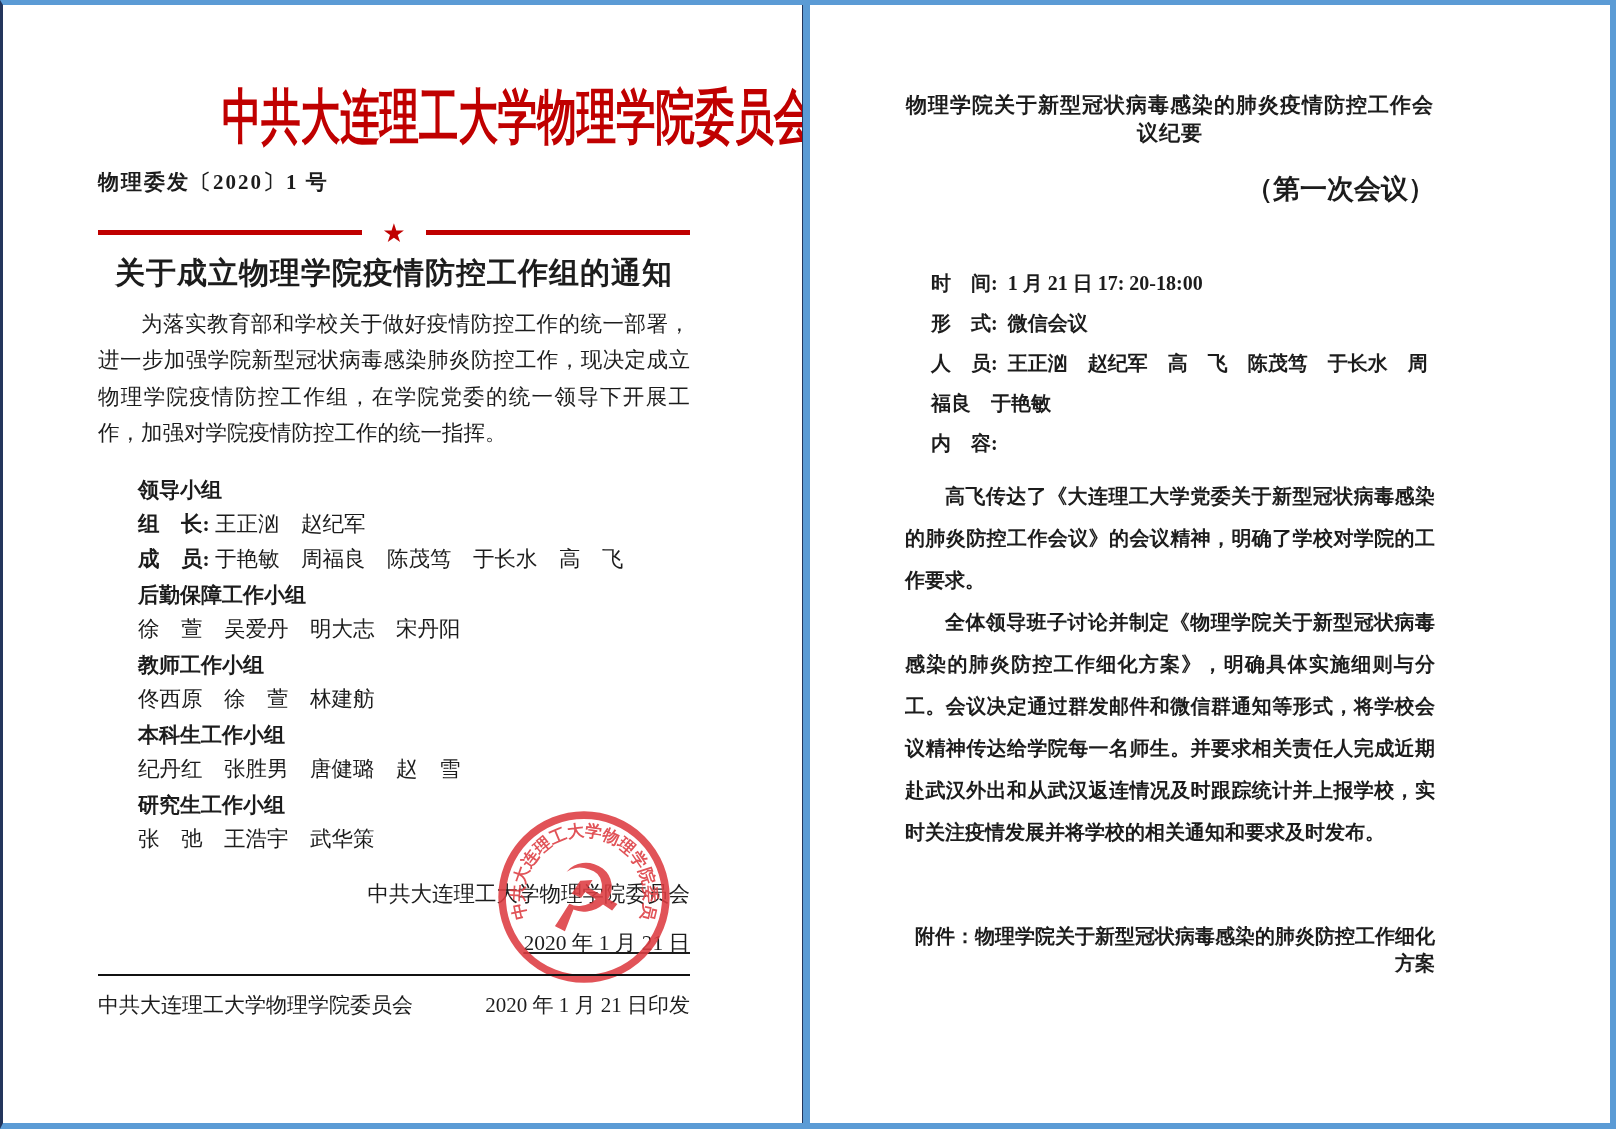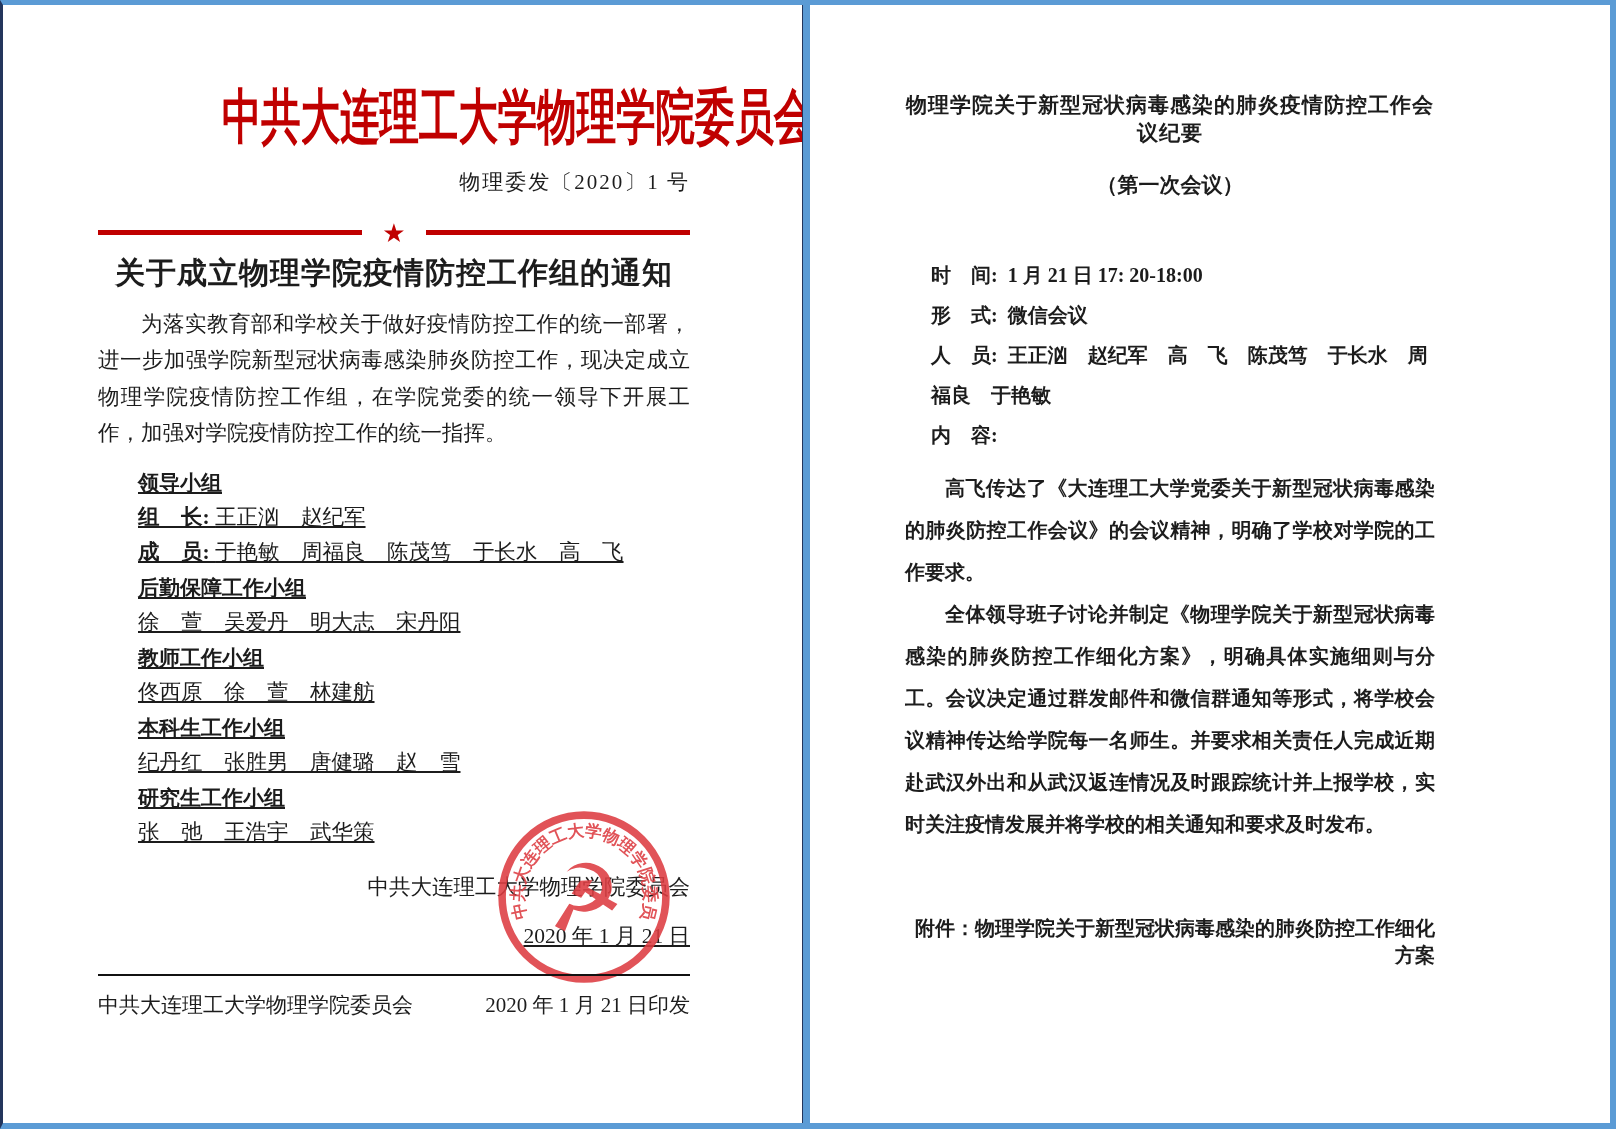--- a/index.html
+++ b/index.html
@@ -25,42 +25,42 @@
   .page-right{left:807px;width:705px;padding:0 80px 0 95px;}
 
   
   .red-header{margin-top:84px;text-align:center;}
   .red-header-inner{
     display:inline-block;white-space:nowrap;
     font-size:54px;font-weight:900;color:#c00000;
     transform:scale(0.73,1.1);transform-origin:50% 50%;
     letter-spacing:0px;line-height:1.05;
   }
-  .doc-num{margin-top:22px;text-align:right;font-size:21px;letter-spacing:2px;}
+  .doc-num{margin-top:22px;text-align:left;font-size:21px;letter-spacing:2px;font-weight:bold;}
   .red-rule{margin-top:24px;display:flex;align-items:center;gap:20px;}
   .red-rule .seg{flex:1;height:5px;background:#c00000;}
   .red-rule .star{color:#c00000;font-size:26px;line-height:1;font-family:"DejaVu Sans",sans-serif;}
   .notice-title{margin-top:7px;text-align:center;font-size:30px;font-weight:900;letter-spacing:1px;}
   .body-par{margin-top:12px;font-size:21.5px;line-height:36.5px;text-align:justify;text-indent:2em;}
-  .groups{margin-top:13px;padding-left:40px;font-size:21.5px;line-height:35px;text-decoration:underline;}
+  .groups{margin-top:20px;padding-left:40px;font-size:21.5px;line-height:35px;}
   .group-heading{font-family:"Liberation Sans","DejaVu Sans",sans-serif;font-weight:700;font-size:21px;}
   .group-row .row-label{font-weight:700;}
   .sign-block{margin-top:22px;text-align:right;font-size:21.5px;}
   .sign-date{margin-top:20px;text-decoration:underline;}
   .page-footer{
     position:absolute;left:95px;right:112px;top:969px;
     border-top:2px solid #111;padding-top:15px;
     display:flex;justify-content:space-between;
     font-size:21px;
   }
   .seal{position:absolute;left:490px;top:801px;width:182px;height:182px;opacity:.88;pointer-events:none;}
 
   
   .m-title{margin-top:86px;text-align:center;font-size:21px;font-weight:700;letter-spacing:1px;}
-  .m-sub{margin-top:24px;text-align:center;font-size:21px;font-weight:700;}
+  .m-sub{margin-top:24px;text-align:right;font-size:27px;font-weight:700;}
   .meta{margin-top:56px;margin-left:26px;}
   .meta-row{line-height:40px;font-size:20px;font-weight:700;}
   .meta-label{margin-right:10px;text-align:right;}
   .paras{margin-top:12px;}
   .paras p{margin:0;font-size:20px;font-weight:700;line-height:42px;text-indent:2em;text-align:justify;}
   .attachment{margin-top:70px;text-align:right;font-size:20px;font-weight:700;}
 </style>
 </head>
 <body>
 

